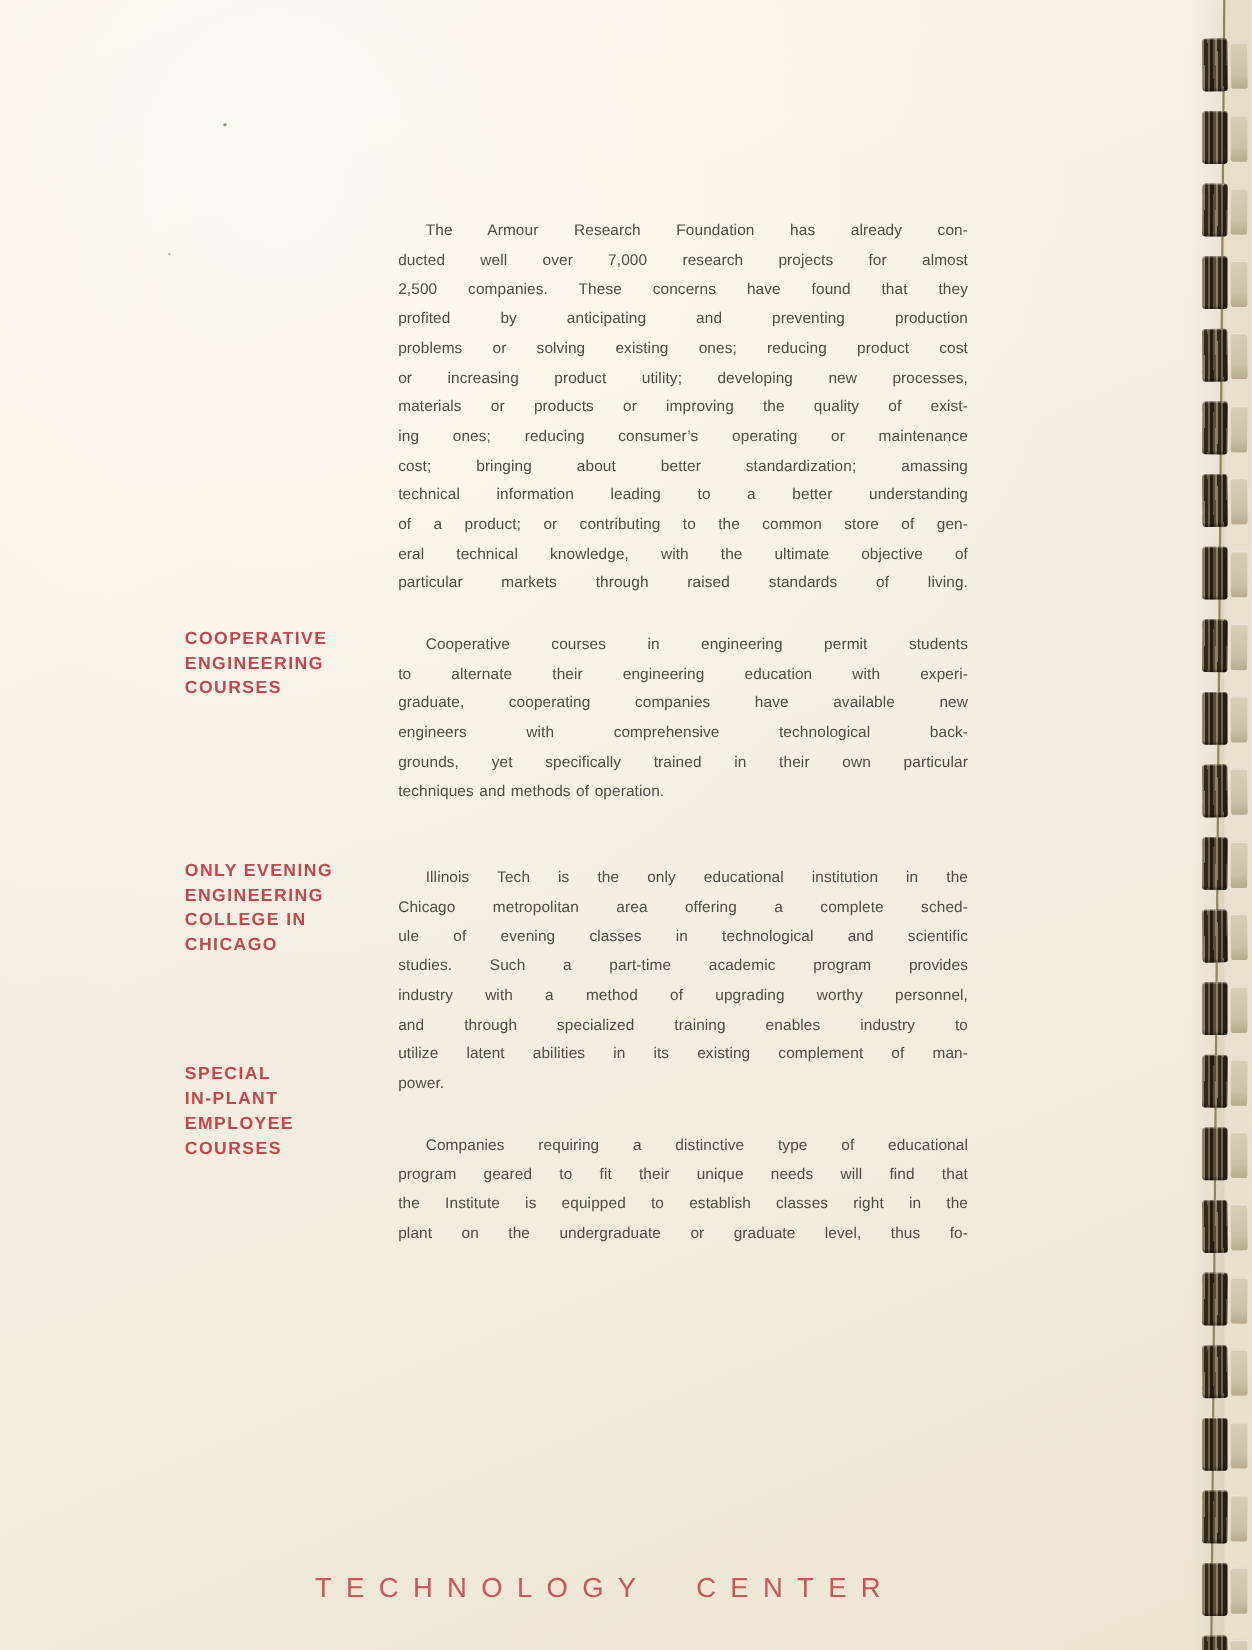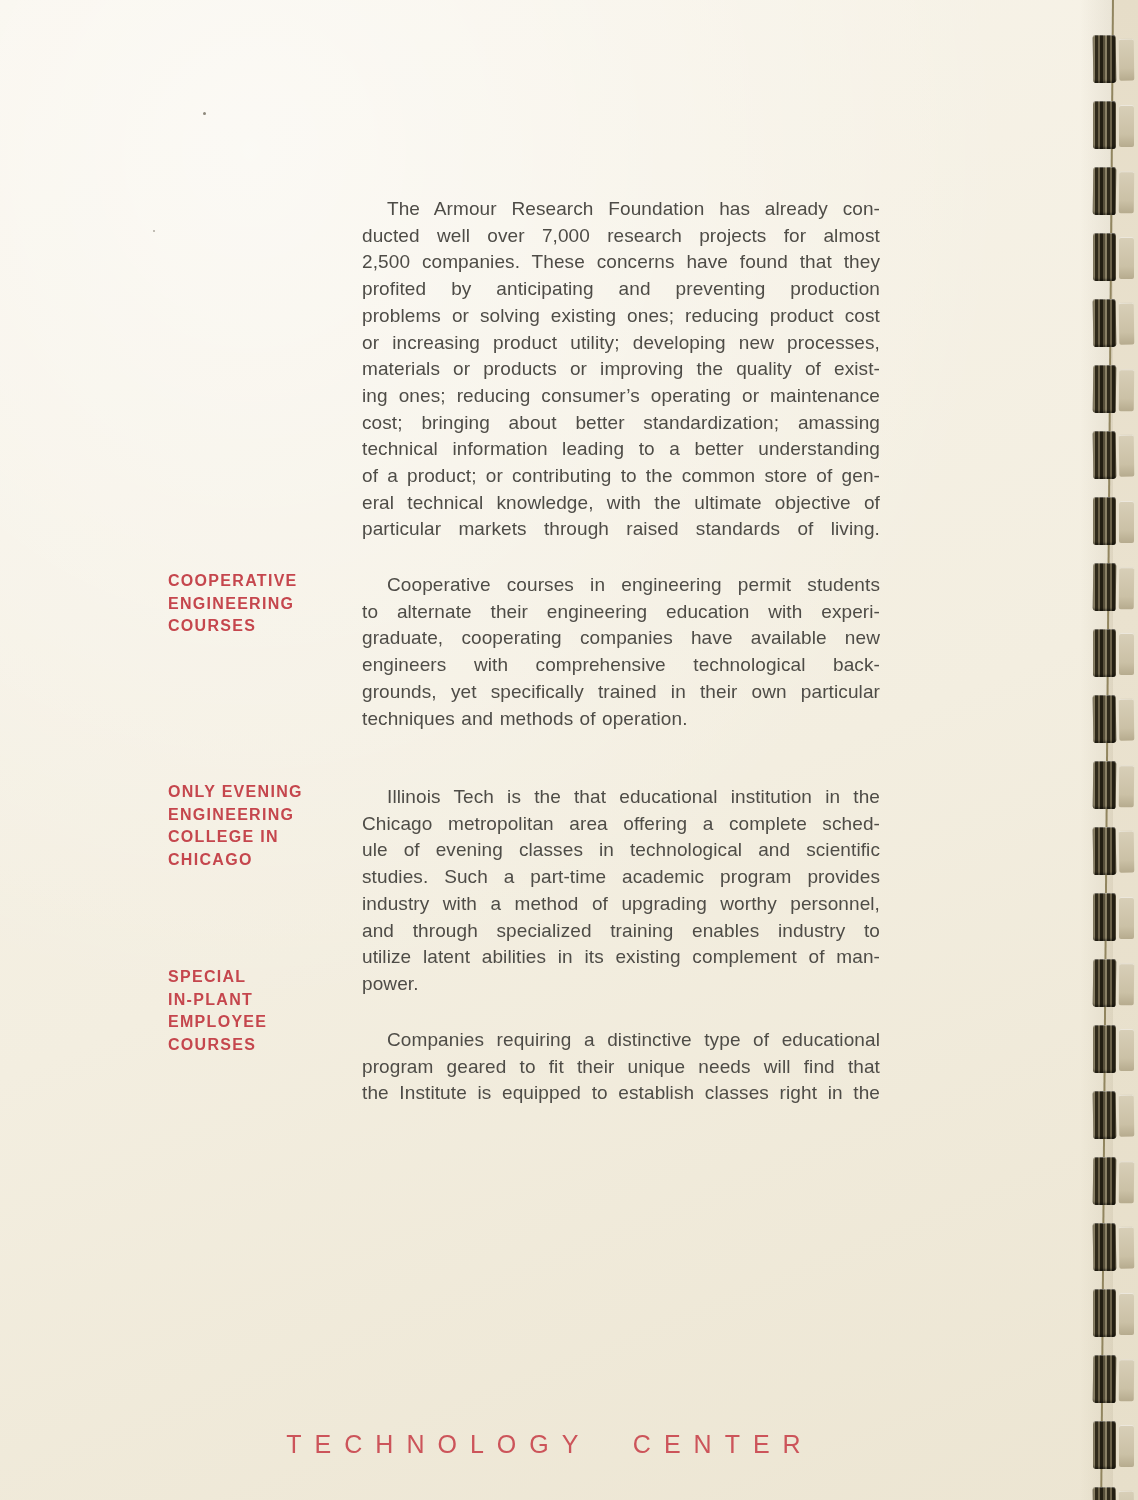--- a/index.html
+++ b/index.html
@@ -13,21 +13,21 @@
       linear-gradient(158deg, #f8f4ea 0%, #f3eee0 55%, #ece5d2 100%);
     font-family: "Liberation Sans", "DejaVu Sans", sans-serif;
   }
 
   
   .para {
     position: absolute;
     left: 362px;
     width: 518px;
     color: #4e4c47;
-    font-size: 19px;
+    font-size: 14px;
     line-height: 26.7px;
     letter-spacing: 0.1px;
     word-spacing: 1px;
   }
   .para .pline { text-align: justify; text-align-last: justify; }
   .para .pline.first { text-indent: 25px; }
   .para[data-last-align="left"] .pline.last { text-align-last: left; }
 
   
   .heading {
@@ -162,40 +162,41 @@
       <div class="pline last">techniques and methods of operation.</div>
     </div>
 
   <div class="heading" style="top:781px">
       <div class="hline first">ONLY EVENING</div>
       <div class="hline">ENGINEERING</div>
       <div class="hline">COLLEGE IN</div>
       <div class="hline last">CHICAGO</div>
     </div>
   <div class="para" style="top:784px" data-last-align="left">
-      <div class="pline first">Illinois Tech is the that educational institution in the</div>
+      <div class="pline first">Illinois Tech is the only educational institution in the</div>
       <div class="pline">Chicago metropolitan area offering a complete sched-</div>
       <div class="pline">ule of evening classes in technological and scientific</div>
       <div class="pline">studies. Such a part-time academic program provides</div>
       <div class="pline">industry with a method of upgrading worthy personnel,</div>
       <div class="pline">and through specialized training enables industry to</div>
       <div class="pline">utilize latent abilities in its existing complement of man-</div>
       <div class="pline last">power.</div>
     </div>
 
   <div class="heading" style="top:966px">
       <div class="hline first">SPECIAL</div>
       <div class="hline">IN-PLANT</div>
       <div class="hline">EMPLOYEE</div>
       <div class="hline last">COURSES</div>
     </div>
   <div class="para" style="top:1027px" data-last-align="justify">
       <div class="pline first">Companies requiring a distinctive type of educational</div>
       <div class="pline">program geared to fit their unique needs will find that</div>
       <div class="pline">the Institute is equipped to establish classes right in the</div>
+      <div class="pline last">plant on the undergraduate or graduate level, thus fo-</div>
     </div>
 
   <div class="footer">TECHNOLOGY CENTER</div>
 
   <div class="speck s1"></div>
   <div class="speck s2"></div>
 
   <div class="behind-strip"></div>
   <div class="page-curl"></div>
   <div class="edge-line"></div>

